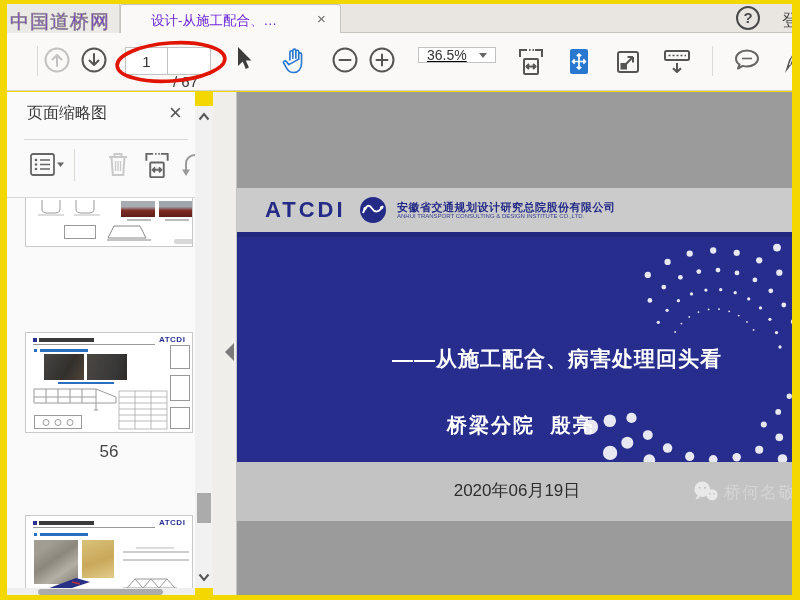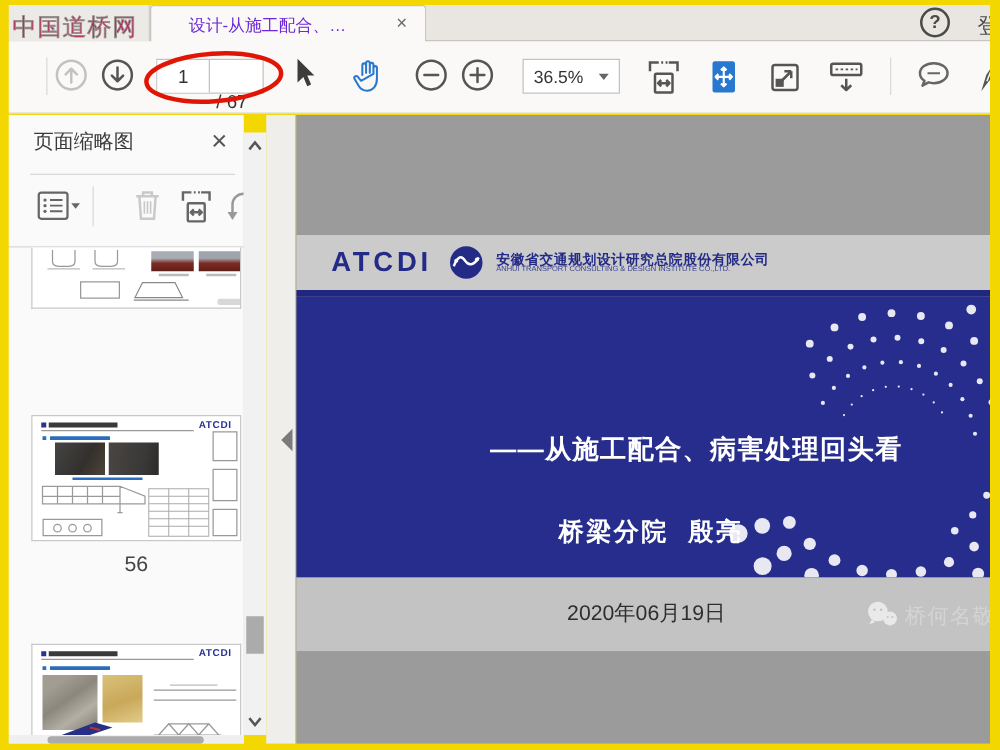--- a/index.html
+++ b/index.html
@@ -3,35 +3,35 @@
 <meta charset="utf-8">
 <style>
   html,body{margin:0;padding:0;background:#444;}
   *{box-sizing:border-box;font-family:"Liberation Sans","DejaVu Sans",sans-serif;}
   #screen{position:relative;width:800px;height:600px;background:#F2D800;overflow:hidden;}
   .abs{position:absolute;}
   .frame{position:absolute;background:#F2D800;z-index:60;}
   
   #tabbar{left:0;top:4px;width:800px;height:29px;background:#E9E6E2;border-bottom:1px solid #C8C5C1;z-index:2;}
   .backdrop-tab{left:7px;top:0;width:113px;height:29px;background:#ECEAE6;border-right:1px solid #D2CFCA;}
-  .backdrop-title{left:10px;top:5px;font-size:19px;letter-spacing:1px;color:#be185d;-webkit-text-stroke:.7px #94908A;white-space:nowrap;}
+  .backdrop-title{left:10px;top:5px;font-size:19px;letter-spacing:1px;color:#6d28d9;-webkit-text-stroke:.7px #94908A;white-space:nowrap;}
   .backdrop-tools{left:54px;top:5px;font-size:19px;color:#5C5C5C;font-weight:700;margin-top:44px;}
   #activetab{left:120px;top:0;width:221px;height:30px;background:#FAF9F7;border:1px solid #C8C5C1;border-bottom:none;border-radius:3px 3px 0 0;z-index:3;}
   #activetab .ttl{left:30px;top:7px;font-size:13.5px;color:#6d28d9;white-space:nowrap;}
   #activetab .cls{left:196px;top:5px;font-size:15px;color:#6B6B6B;cursor:pointer;}
   .help-circle{left:736px;top:2px;width:24px;height:24px;border:2.2px solid #4A4A4A;border-radius:50%;text-align:center;line-height:20px;font-size:15px;font-weight:700;color:#4A4A4A;}
   .login{left:782px;top:5px;font-size:17px;color:#4A4A4A;}
   
   #toolbar{left:0;top:33px;width:800px;height:58px;background:#FAF9F7;border-bottom:1px solid #D5D3CF;z-index:2;}
   .vsep{width:1px;height:30px;background:#DCDAD6;top:13px;}
   .tbtn{cursor:pointer;}
   #pagebox{left:125px;top:14px;width:86px;height:28px;background:#fff;border:1px solid #C2C2C2;display:flex;}
   #pagebox input{width:42px;height:100%;border:none;border-right:1px solid #C2C2C2;text-align:center;font-size:15px;color:#333;outline:none;background:#fff;}
   #pagebox .tot{flex:1;font-size:15px;color:#333;line-height:26px;padding-left:5px;margin-top:21px;}
-  #zoombox{left:418px;top:14px;width:78px;height:28px;background:#fff;border:1px solid #C2C2C2;display:flex;align-items:center;cursor:pointer;}
+  #zoombox{left:418px;top:14px;width:78px;height:16px;background:#fff;border:1px solid #C2C2C2;display:flex;align-items:center;cursor:pointer;text-decoration:underline;}
   #zoombox .zl{font-size:14px;color:#333;padding-left:8px;flex:1;}
   #zoombox .caret{width:0;height:0;border-left:4px solid transparent;border-right:4px solid transparent;border-top:5px solid #666;margin-right:8px;}
   
   #sidebar{left:0;top:92px;width:195px;height:503px;background:#FAFAFA;}
   .panel-title{left:27px;top:11px;font-size:16px;color:#3A3A3A;}
   .panel-close{left:169px;top:8px;font-size:22px;color:#555;cursor:pointer;}
   .hdiv{height:1px;background:#D8D8D8;}
   .thumb{left:25px;width:168px;background:#fff;border:1px solid #C9C9C9;overflow:hidden;cursor:pointer;}
   .plabel{left:25px;width:168px;text-align:center;font-size:17px;color:#444;}
   .photo{position:absolute;}

